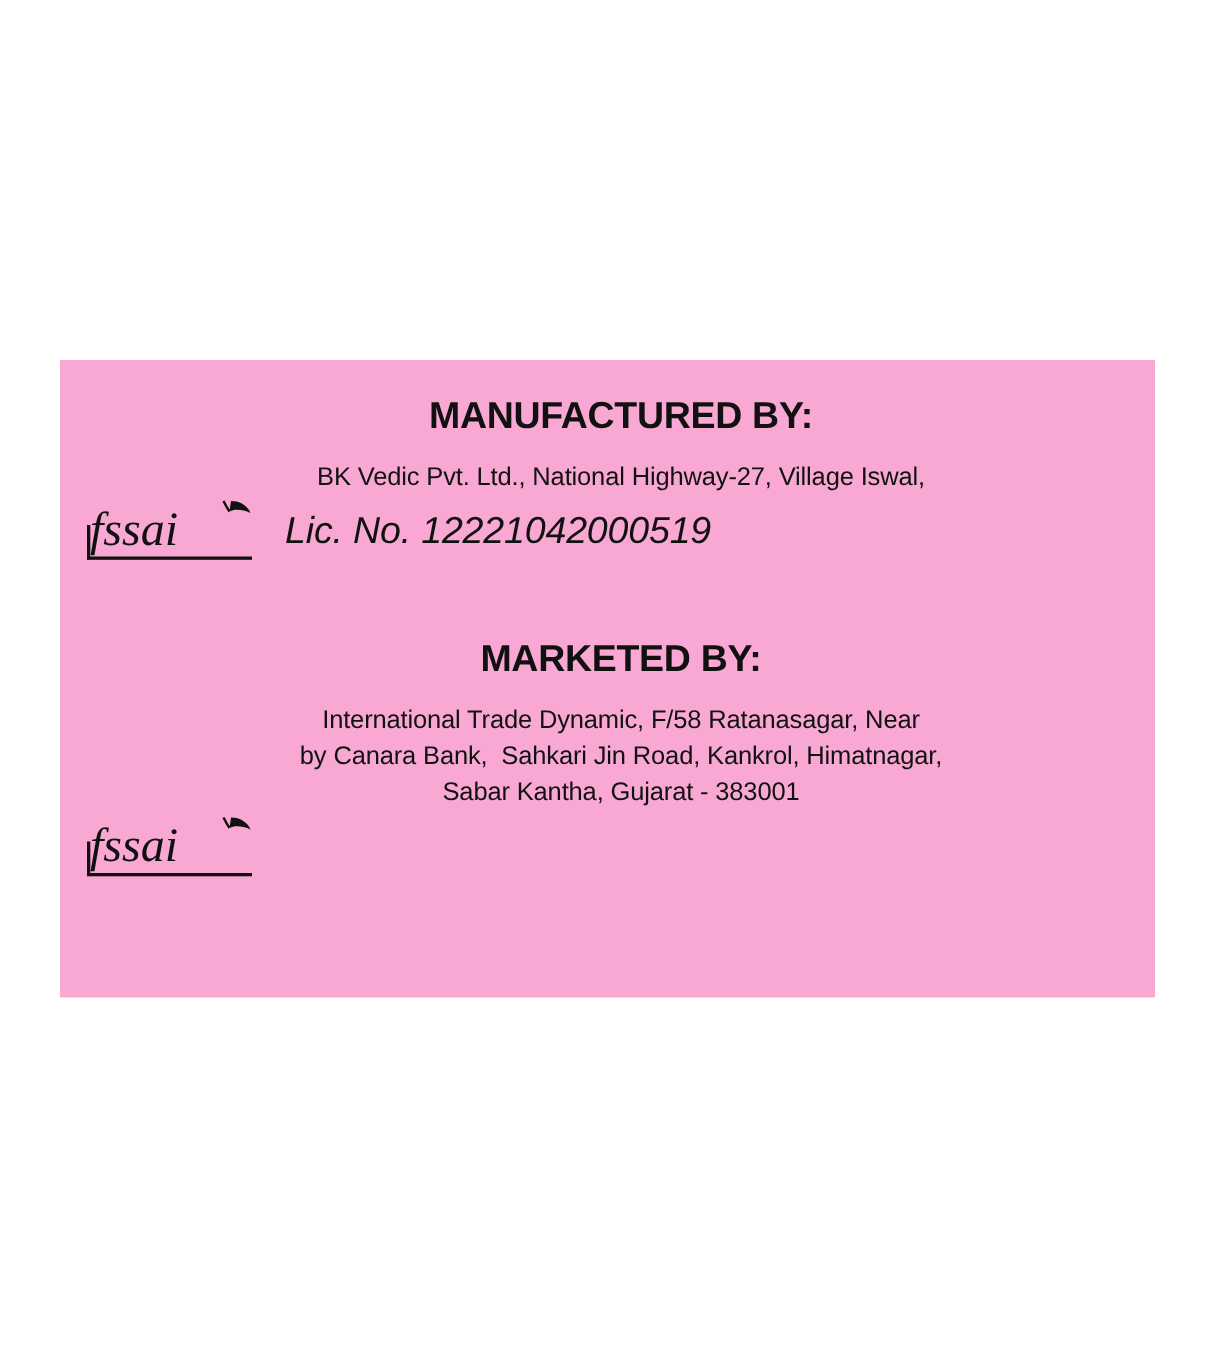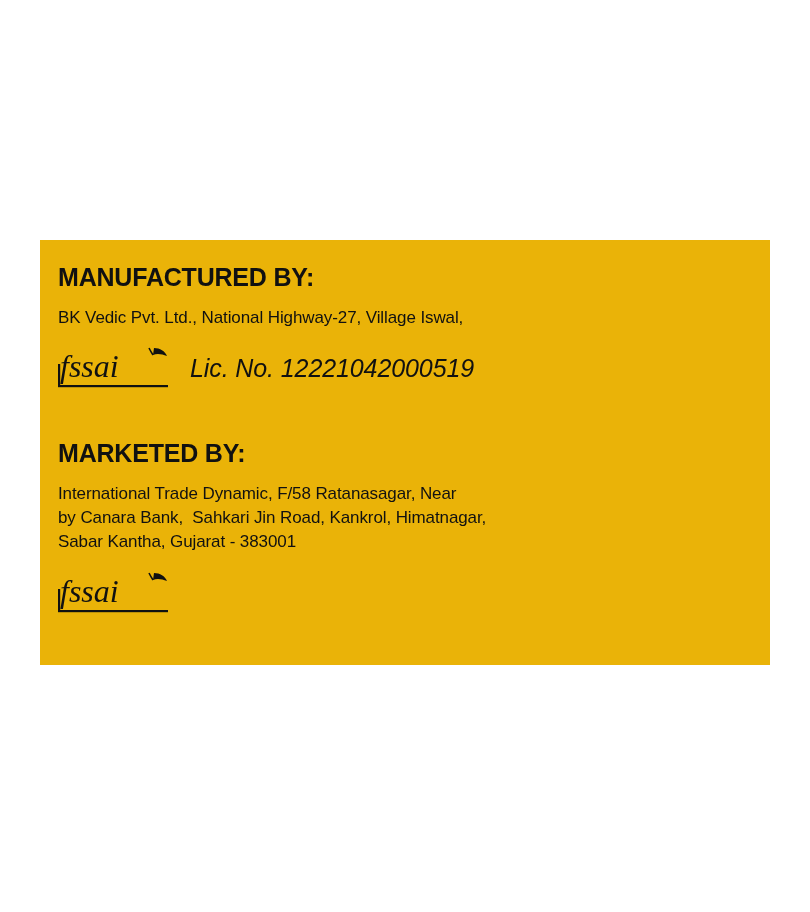--- a/index.html
+++ b/index.html
@@ -12,23 +12,24 @@
     background: #ffffff;
     font-family: "Liberation Sans", sans-serif;
     overflow: hidden;
   }
   .label-panel {
     position: absolute;
     left: 40px;
     top: 240px;
     width: 730px;
     height: 425px;
-    background: #eab308;
+    background: #f9a8d4;
     box-sizing: border-box;
     padding: 22px 0 0 18px;
+    text-align: center;
   }
   .block {
     margin: 0;
   }
   .block-marketed {
     margin-top: 46px;
   }
   .heading {
     font-size: 25px;
     font-weight: bold;
@@ -40,21 +41,20 @@
   .addr-line {
     font-size: 17px;
     color: #111111;
     line-height: 1.42;
     letter-spacing: -0.1px;
     white-space: pre;
   }
   .lic-row {
     display: flex;
     align-items: center;
-    margin-top: 14px;
   }
   .fssai-logo {
     width: 112px;
     height: 48px;
     position: relative;
     flex: 0 0 auto;
   }
   .fssai-logo svg {
     display: block;
   }

